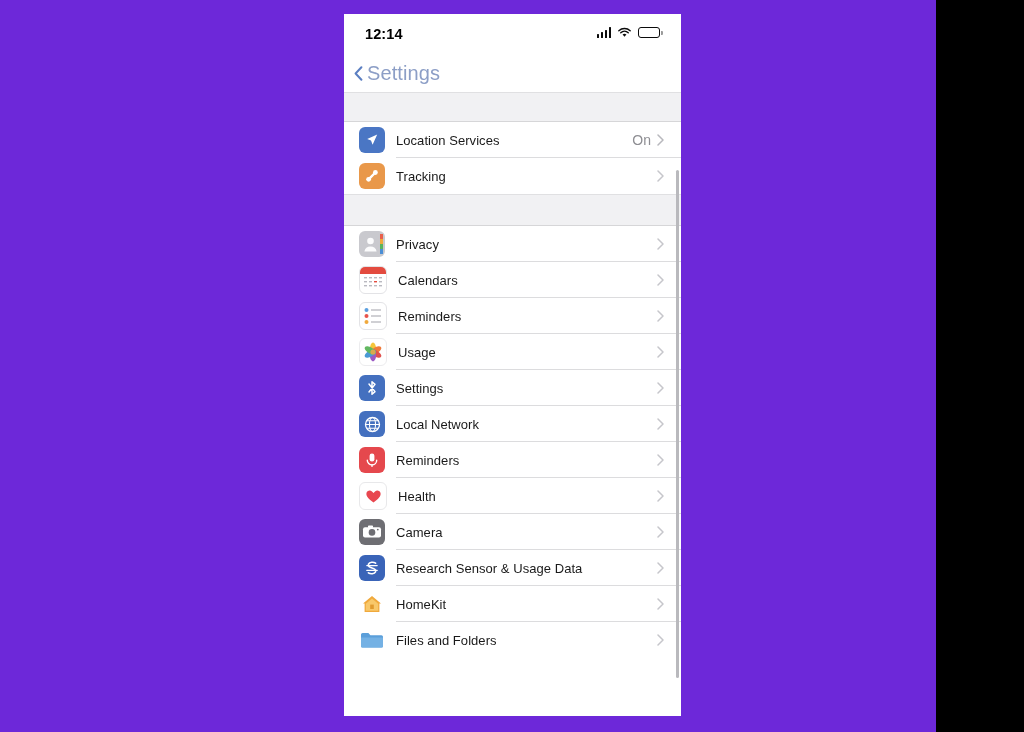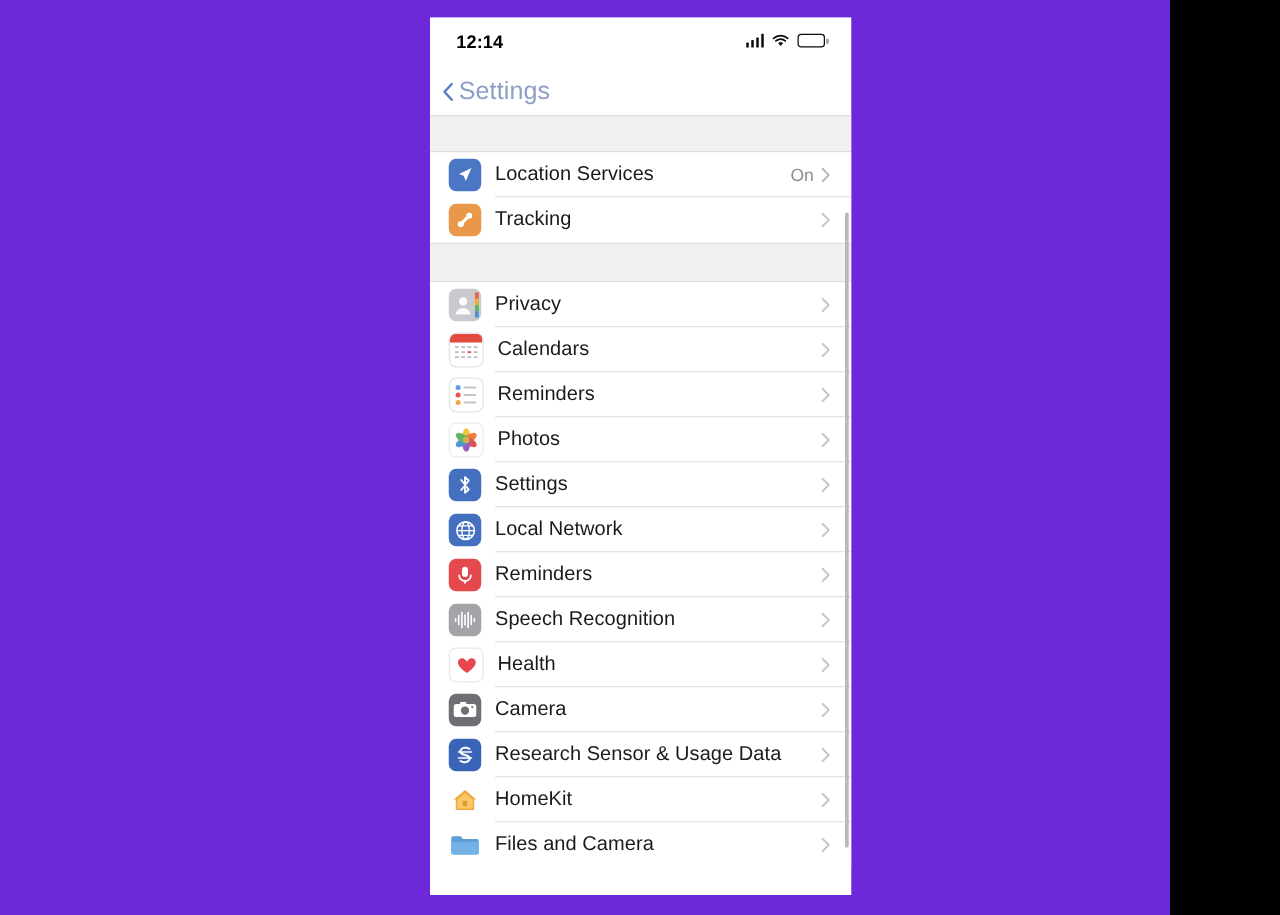--- a/index.html
+++ b/index.html
@@ -170,21 +170,21 @@
     flex: 0 0 26px;
     border-radius: 6px;
     display: flex;
     align-items: center;
     justify-content: center;
     overflow: hidden;
     position: relative;
   }
   .row-label {
     margin-left: 11px;
-    font-size: 16px;
+    font-size: 13px;
     color: #1a1a1a;
     letter-spacing: 0.05px;
     white-space: nowrap;
   }
   .row-value {
     margin-left: auto;
     font-size: 14px;
     color: #8e8e93;
     padding-right: 6px;
   }
@@ -390,21 +390,21 @@
                 <ellipse rx="3.1" ry="6.2" cx="0" cy="-3.2" fill="#f5c53a" transform="rotate(0)"></ellipse>
                 <ellipse rx="3.1" ry="6.2" cx="0" cy="-3.2" fill="#ef7a3a" transform="rotate(60)"></ellipse>
                 <ellipse rx="3.1" ry="6.2" cx="0" cy="-3.2" fill="#e0514e" transform="rotate(120)"></ellipse>
                 <ellipse rx="3.1" ry="6.2" cx="0" cy="-3.2" fill="#9b5bc4" transform="rotate(180)"></ellipse>
                 <ellipse rx="3.1" ry="6.2" cx="0" cy="-3.2" fill="#4a9ad4" transform="rotate(240)"></ellipse>
                 <ellipse rx="3.1" ry="6.2" cx="0" cy="-3.2" fill="#62b861" transform="rotate(300)"></ellipse>
                 <circle r="2.6" fill="#d9a94e"></circle>
               </g>
             </svg>
           </span>
-          <span class="row-label">Photos</span>
+          <span class="row-label">Usage</span>
           <span class="row-chevron">
             <svg class="chev" viewBox="0 0 7 12">
                 <path d="M1 1 L6 6 L1 11" stroke="#c6c6cb" stroke-width="1.5" fill="none" stroke-linecap="round" stroke-linejoin="round"></path>
               </svg>
           </span>
         </div>
 
         <div class="row">
           <span class="row-icon ic-bluetooth">
             <svg width="18" height="18" viewBox="0 0 18 18">
@@ -444,41 +444,20 @@
             </svg>
           </span>
           <span class="row-label">Reminders</span>
           <span class="row-chevron">
             <svg class="chev" viewBox="0 0 7 12">
                 <path d="M1 1 L6 6 L1 11" stroke="#c6c6cb" stroke-width="1.5" fill="none" stroke-linecap="round" stroke-linejoin="round"></path>
               </svg>
           </span>
         </div>
 
-        <div class="row">
-          <span class="row-icon ic-speech">
-            <svg width="20" height="18" viewBox="0 0 20 18">
-              <g stroke="#ffffff" stroke-width="1.3" stroke-linecap="round">
-                <path d="M2.5 8 v2"></path>
-                  <path d="M5 5.5 v7"></path>
-                  <path d="M7.5 3 v12"></path>
-                <path d="M10 5 v8"></path>
-                  <path d="M12.5 3 v12"></path>
-                  <path d="M15 5.5 v7"></path>
-                <path d="M17.5 8 v2"></path>
-              </g>
-            </svg>
-          </span>
-          <span class="row-label">Speech Recognition</span>
-          <span class="row-chevron">
-            <svg class="chev" viewBox="0 0 7 12">
-                <path d="M1 1 L6 6 L1 11" stroke="#c6c6cb" stroke-width="1.5" fill="none" stroke-linecap="round" stroke-linejoin="round"></path>
-              </svg>
-          </span>
-        </div>
 
         <div class="row">
           <span class="row-icon ic-health">
             <svg width="17" height="16" viewBox="0 0 17 16">
               <path d="M8.5 14.4 C 3 10.4 0.8 7.6 1.5 4.9 C 2.1 2.6 5.2 1.7 7 3.6 L8.5 5.1 L10 3.6 C11.8 1.7 14.9 2.6 15.5 4.9 C16.2 7.6 14 10.4 8.5 14.4 Z" fill="#e8474f"></path>
             </svg>
           </span>
           <span class="row-label">Health</span>
           <span class="row-chevron">
             <svg class="chev" viewBox="0 0 7 12">
@@ -536,21 +515,21 @@
         </div>
 
 
         <div class="row">
           <span class="row-icon ic-files">
             <svg width="24" height="20" viewBox="0 0 24 20">
               <path d="M1 4.6 a1.6 1.6 0 0 1 1.6-1.6 H8.4 l2 2.2 H21.4 a1.6 1.6 0 0 1 1.6 1.6 V16 a1.6 1.6 0 0 1 -1.6 1.6 H2.6 A1.6 1.6 0 0 1 1 16 Z" fill="#5b9fda"></path>
               <path d="M1 7.6 H23 V16 a1.6 1.6 0 0 1 -1.6 1.6 H2.6 A1.6 1.6 0 0 1 1 16 Z" fill="#74b1e4"></path>
             </svg>
           </span>
-          <span class="row-label">Files and Camera</span>
+          <span class="row-label">Files and Folders</span>
           <span class="row-chevron">
             <svg class="chev" viewBox="0 0 7 12">
                 <path d="M1 1 L6 6 L1 11" stroke="#c6c6cb" stroke-width="1.5" fill="none" stroke-linecap="round" stroke-linejoin="round"></path>
               </svg>
           </span>
         </div>
 
       </div>
 
       <div class="scrollbar-track">

